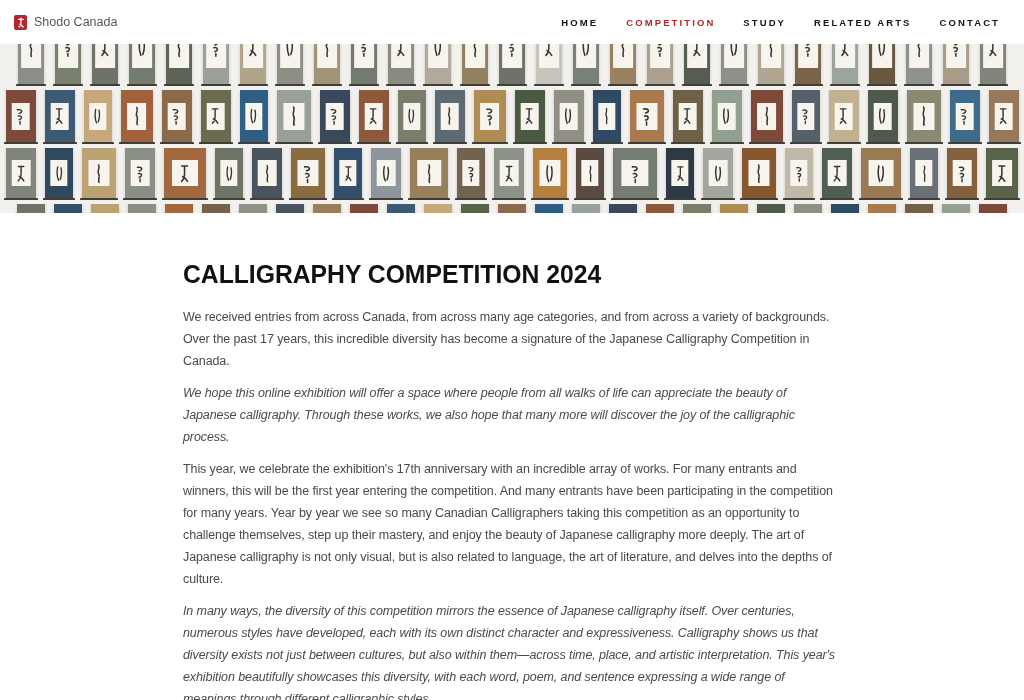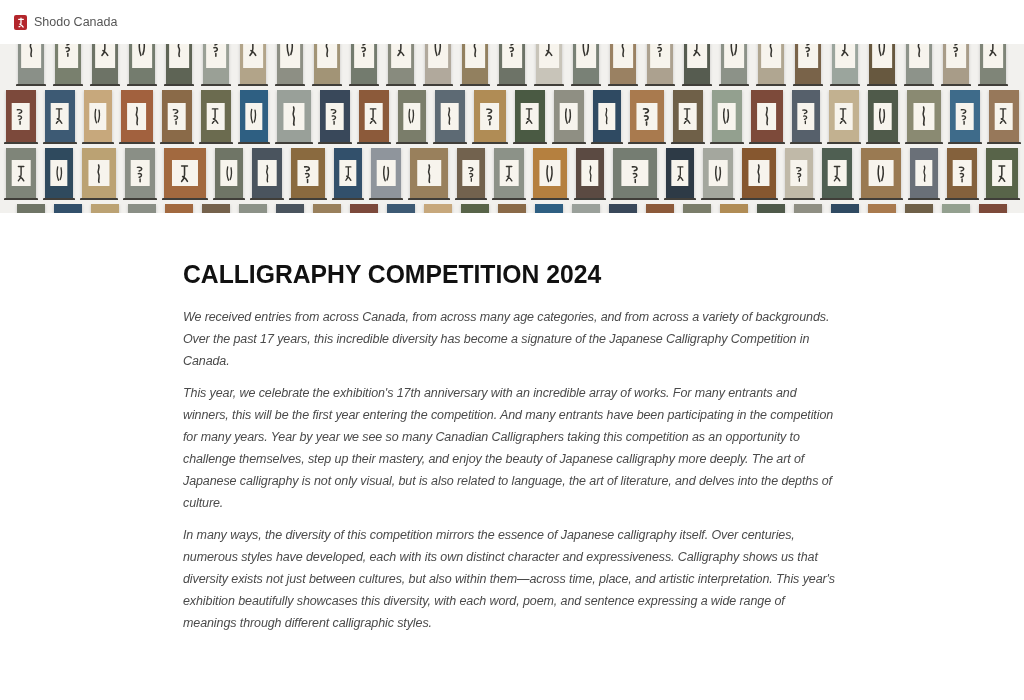--- a/index.html
+++ b/index.html
@@ -48,36 +48,43 @@
   }
   
   .article{width:658px;margin:0 auto;padding-top:46px;}
   .article h1{
     font-size:26px;font-weight:800;color:var(--heading,#111);
     margin:0 0 16px 0;letter-spacing:0;
     transform:scaleX(.95);transform-origin:left center;white-space:nowrap;
   }
   .article p{
     margin:0 0 10px 0;font-size:12.5px;line-height:22px;
-    color:var(--body-text,#4a4a4a);letter-spacing:-.1px;font-style:italic;
+    color:var(--body-text,#4a4a4a);letter-spacing:-.1px;
   }
   .article p.italic{font-style:italic;}
 </style>
 </head>
 <body>
 
 <header class="site-header">
   <div class="logo">
     <span class="logo-mark">
       <svg viewBox="0 0 10 14">
           <path d="M2 3 L8 3 M5 1.5 L5 8 C5 10.5 3.5 12 2.5 12.5 M3.5 9 C5.5 10 7 11.5 7.8 12.8"></path>
         </svg>
     </span>
     <span class="logo-text">Shodo Canada</span>
   </div>
+  <nav class="main-nav">
+      <a class="nav-item">HOME</a>
+      <a class="nav-item active">COMPETITION</a>
+      <a class="nav-item">STUDY</a>
+      <a class="nav-item">RELATED ARTS</a>
+      <a class="nav-item">CONTACT</a>
+    </nav>
 </header>
 
 <div class="banner">
     <div class="row-clip row-large-paper" style="height: 42px;">
       <div class="banner-row" style="gap: 11px; margin-top: -20px;">
         <div class="scroll" style="width: 26px; height: 62px; background: rgb(138, 144, 136);">
           <div class="paper">
             <svg viewBox="0 0 12 22">
               <path d="M6 2 C8 6 4 8 6 11 C8 14 5 17 6.5 20"></path>
             </svg>
@@ -740,16 +747,17 @@
         <div class="scroll" style="width: 28px; height: 50px; background: rgb(147, 160, 143);"></div>
         <div class="scroll" style="width: 28px; height: 50px; background: rgb(125, 74, 58);"></div>
       </div>
     </div>
   </div>
 
 <main class="article">
   <h1>CALLIGRAPHY COMPETITION 2024</h1>
   <div>
       <p>We received entries from across Canada, from across many age categories, and from across a variety of backgrounds. Over the past 17 years, this incredible diversity has become a signature of the Japanese Calligraphy Competition in Canada.</p>
+      <p class="italic">We hope this online exhibition will offer a space where people from all walks of life can appreciate the beauty of Japanese calligraphy. Through these works, we also hope that many more will discover the joy of the calligraphic process.</p>
       <p>This year, we celebrate the exhibition's 17th anniversary with an incredible array of works. For many entrants and winners, this will be the first year entering the competition.  And many entrants have been participating in the competition for many years. Year by year we see so many Canadian Calligraphers taking this competition as an opportunity to challenge themselves, step up their mastery, and enjoy the beauty of Japanese calligraphy more deeply. The art of Japanese calligraphy is not only visual, but is also related to language, the art of literature, and delves into the depths of culture.</p>
       <p class="italic">In many ways, the diversity of this competition mirrors the essence of Japanese calligraphy itself. Over centuries, numerous styles have developed, each with its own distinct character and expressiveness. Calligraphy shows us that diversity exists not just between cultures, but also within them—across time, place, and artistic interpretation. This year's exhibition beautifully showcases this diversity, with each word, poem, and sentence expressing a wide range of meanings through different calligraphic styles.</p>
     </div>
 </main>
 
 </body></html>

